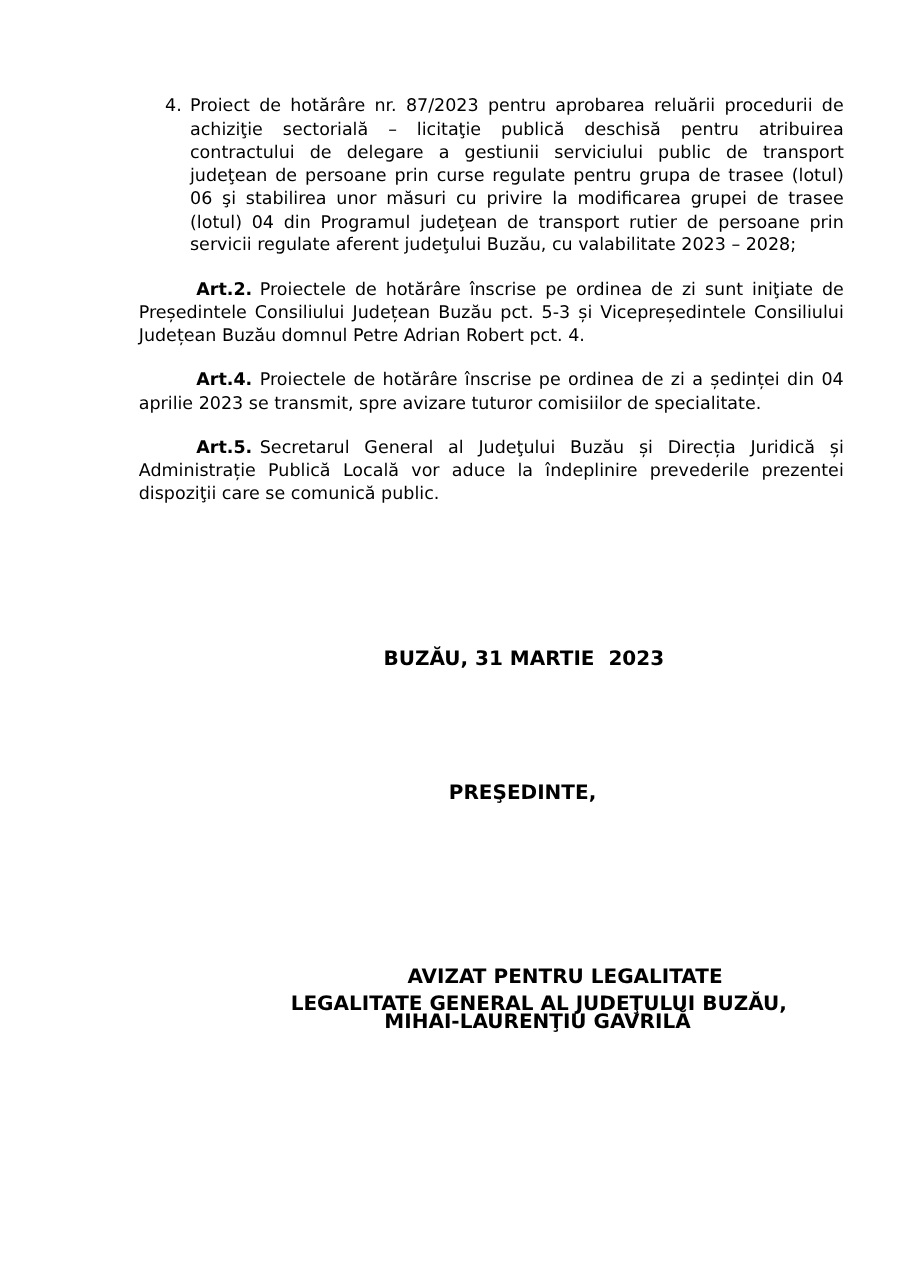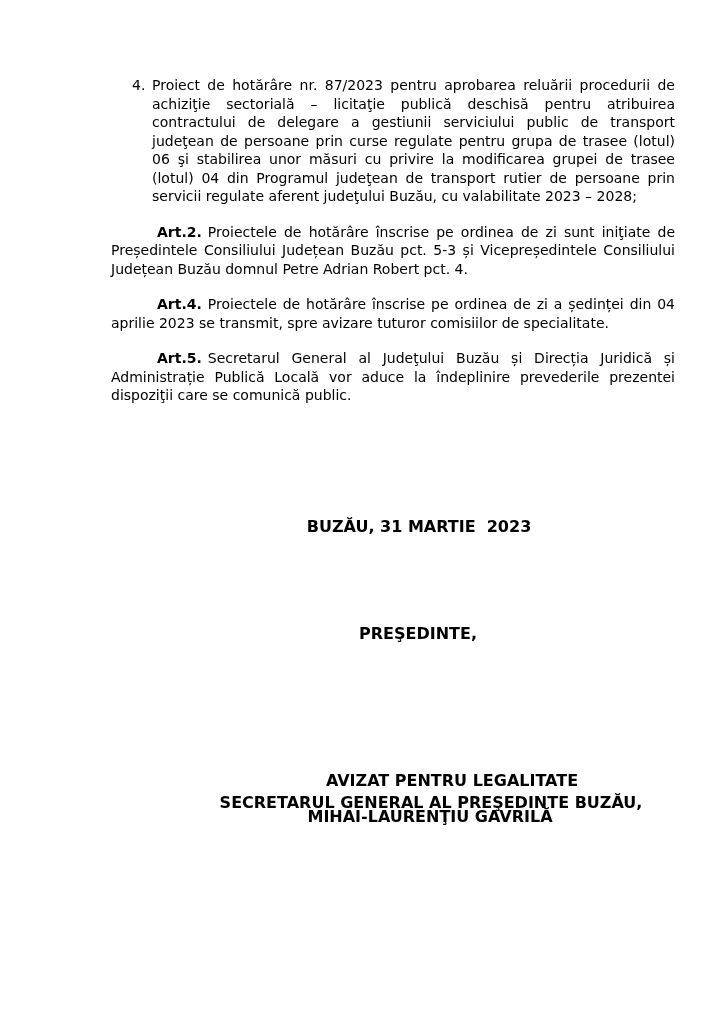--- a/index.html
+++ b/index.html
@@ -88,17 +88,17 @@
 
   </section>
 
   <div class="heading h-date">BUZĂU, 31 MARTIE  2023</div>
 
   <div class="heading h-pres-title">PREŞEDINTE,</div>
 
 
   <div class="heading h-avizat1">AVIZAT PENTRU LEGALITATE</div>
 
-  <div class="heading h-avizat2">SECRETARUL GENERAL AL PREŞEDINTE BUZĂU,</div>
+  <div class="heading h-avizat2">LEGALITATE GENERAL AL JUDEŢULUI BUZĂU,</div>
 
   <div class="heading h-secretary">MIHAI-LAURENŢIU GAVRILĂ</div>
 
 </div>
 
 </body></html>

